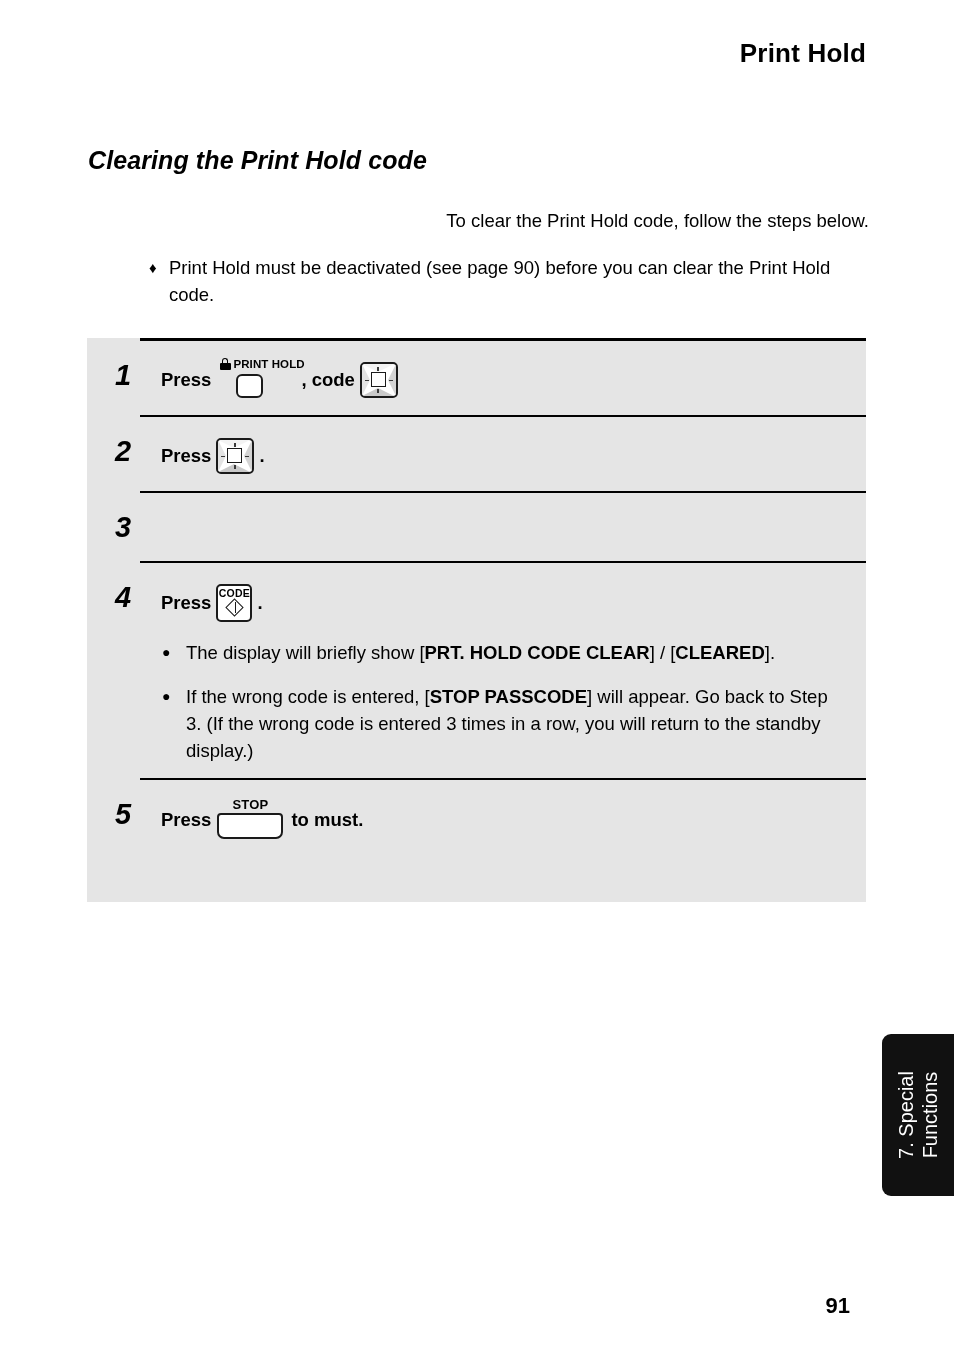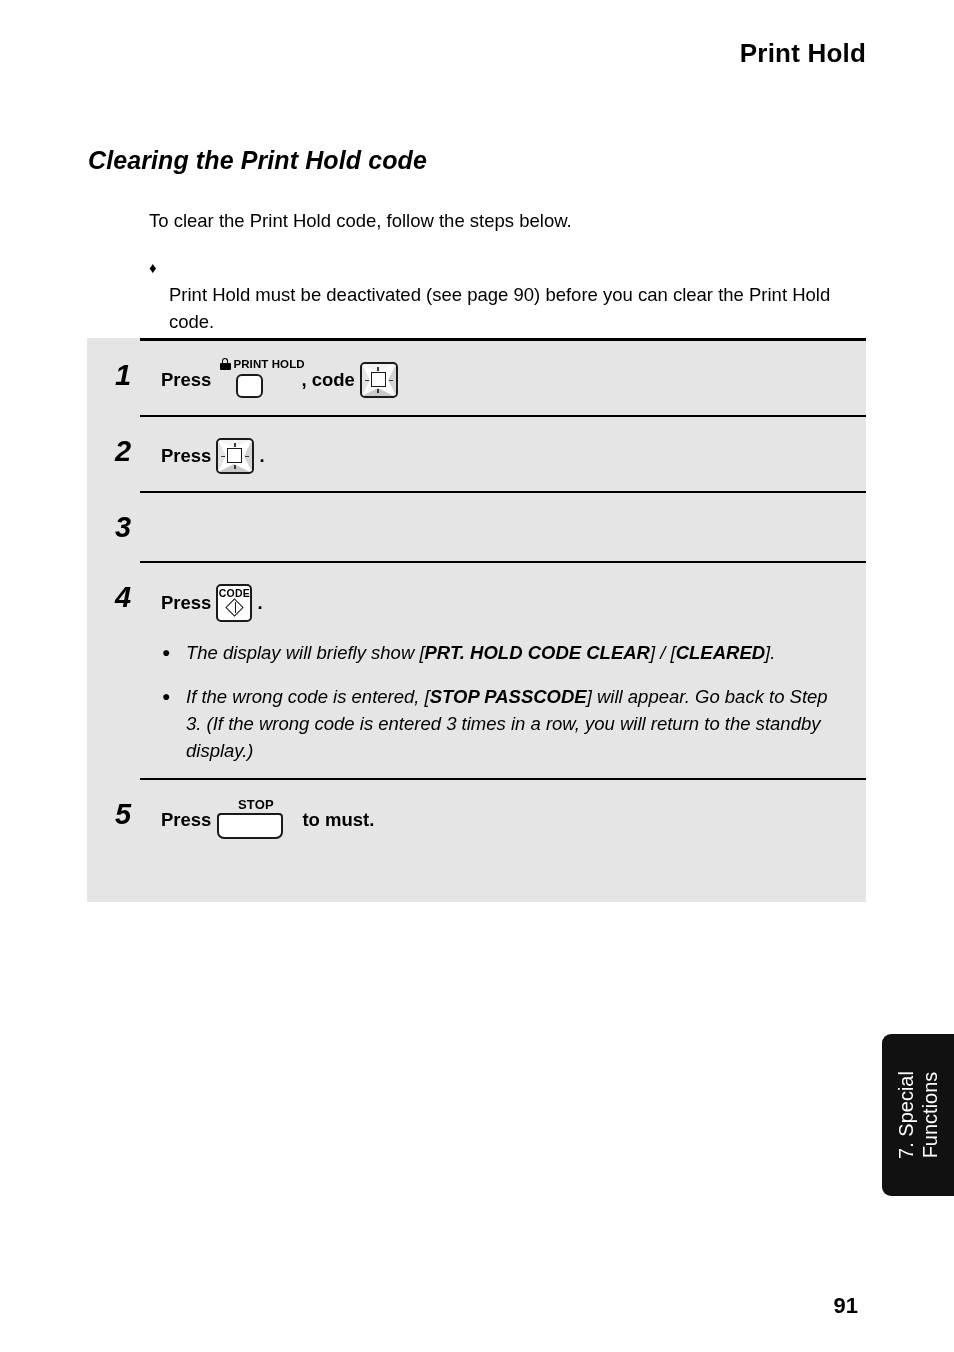--- a/index.html
+++ b/index.html
@@ -38,20 +38,21 @@
   }
 
   
   .intro {
     position: absolute;
     top: 208px;
     left: 149px;
     width: 720px;
     font-size: 18.5px;
     line-height: 26px;
+    text-align: right;
   }
   .note-block {
     position: absolute;
     top: 254px;
     left: 149px;
     width: 720px;
     font-size: 18.5px;
     line-height: 27px;
   }
   .note-row {
@@ -59,21 +60,20 @@
     align-items: flex-start;
   }
   .note-bullet {
     width: 20px;
     flex: 0 0 20px;
     font-size: 15px;
     line-height: 27px;
   }
   .note-text {
     flex: 1 1 auto;
-    margin-top: 27px;
   }
 
   
   .steps-panel {
     position: absolute;
     left: 87px;
     top: 338px;
     width: 779px;
     background: #e5e5e5;
     padding-bottom: 46px;
@@ -129,21 +129,21 @@
     line-height: 27px;
     font-weight: normal;
     margin-bottom: 17px;
   }
   .sub-row:last-child { margin-bottom: 6px; }
   .sub-bullet {
     flex: 0 0 24px;
     font-size: 14px;
     line-height: 27px;
   }
-  .sub-text { flex: 1 1 auto; font-style: italic; }
+  .sub-text { flex: 1 1 auto; }
   .sub-text b { font-weight: bold; }
 
   
   .icon-printhold {
     display: inline-block;
     position: relative;
     width: 78px;
     height: 36px;
     margin: 0 4px 0 8px;
     vertical-align: middle;
@@ -305,21 +305,20 @@
   }
 
   
   .icon-stop {
     display: inline-block;
     position: relative;
     width: 66px;
     height: 38px;
     margin: 0 8px 0 6px;
     vertical-align: middle;
-    padding-left: 11px;
   }
   .sp-label {
     position: absolute;
     top: -3px;
     left: 0;
     right: 0;
     text-align: center;
     font-size: 13px;
     font-weight: bold;
     letter-spacing: 0.2px;
@@ -355,21 +354,21 @@
     white-space: nowrap;
     color: #ffffff;
     font-size: 20px;
     line-height: 24px;
     text-align: center;
   }
 
   
   .page-number {
     position: absolute;
-    right: 96px;
+    right: 104px;
     bottom: 33px;
     font-size: 22px;
     font-weight: bold;
   }
 </style>
 </head>
 <body>
 
 <div class="page-header">Print Hold</div>
 

